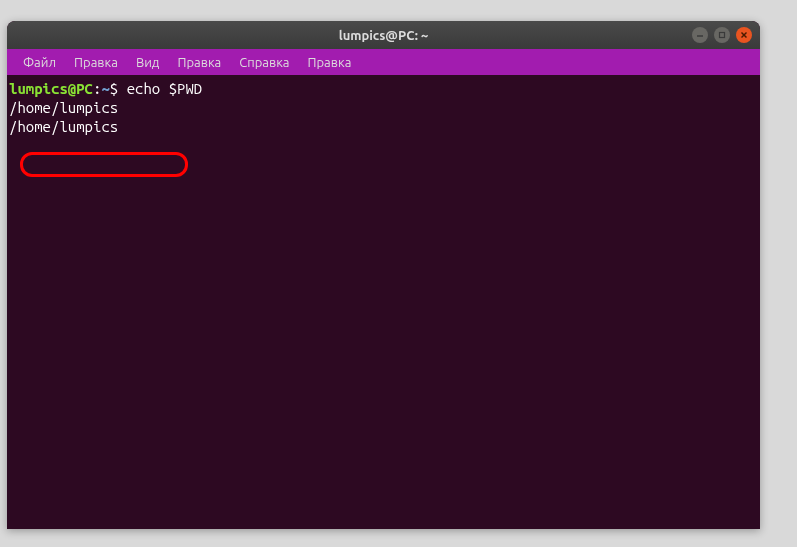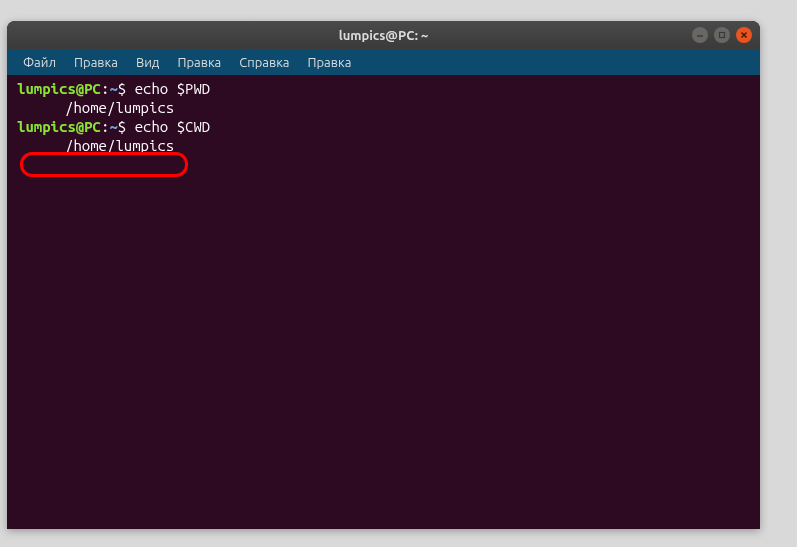--- a/index.html
+++ b/index.html
@@ -59,35 +59,35 @@
       color: #3a3a3a;
       background: #686763;
       cursor: pointer;
     }
     .win-btn.close {
       background: #e95420;
       color: #4a1a00;
     }
     .menubar {
       height: 26px;
-      background: #0c4a6e;
+      background: #a21caf;
       display: flex;
       align-items: center;
       padding: 0 8px;
       gap: 2px;
       font-family: "Ubuntu", sans-serif;
     }
     .menu-item {
       color: #dcdcdc;
       font-size: 13px;
       padding: 3px 8px;
       cursor: pointer;
     }
     .terminal-body {
-      padding: 4px 10px;
+      padding: 4px 2px;
       font-size: 15px;
       line-height: 19px;
       color: #ffffff;
       position: relative;
     }
     .term-line {
       white-space: pre;
     }
     .prompt-user {
       color: #8ae234;
@@ -101,21 +101,20 @@
       font-weight: bold;
     }
     .prompt-dollar {
       color: #ffffff;
     }
     .cmd-text {
       color: #ffffff;
     }
     .output-text {
       color: #ffffff;
-      margin-left: 48px;
     }
     .cursor-block {
       display: inline-block;
       width: 9px;
       height: 16px;
       background: #ffffff;
       vertical-align: middle;
       margin-bottom: 2px;
     }
     .highlight-ring {
@@ -156,18 +155,17 @@
     <span class="menu-item">Правка</span>
     <span class="menu-item">Вид</span>
     <span class="menu-item">Правка</span>
     <span class="menu-item">Справка</span>
     <span class="menu-item">Правка</span>
   </div>
 
   <div class="terminal-body">
     <div class="term-line"><span class="prompt-user">lumpics@PC</span><span class="prompt-colon">:</span><span class="prompt-path">~</span><span class="prompt-dollar">$</span><span class="cmd-text"> </span><span class="cmd-text">echo $PWD</span></div>
     <div class="term-line"><span class="output-text">/home/lumpics</span></div>
-    <div class="term-line"><span class="prompt-user">lumpics@PC</span><span class="prompt-colon">:</span><span class="prompt-path">~</span><span class="prompt-dollar">$</span><span class="cmd-text"> </span><span class="cmd-text">echo $CWD</span></div>
     <div class="term-line"><span class="output-text">/home/lumpics</span></div>
   </div>
 </div>
 
 <div class="highlight-ring" id="annot" style="left: 20px; top: 152px; width: 168px; height: 25px;"></div>
 
 </body></html>

